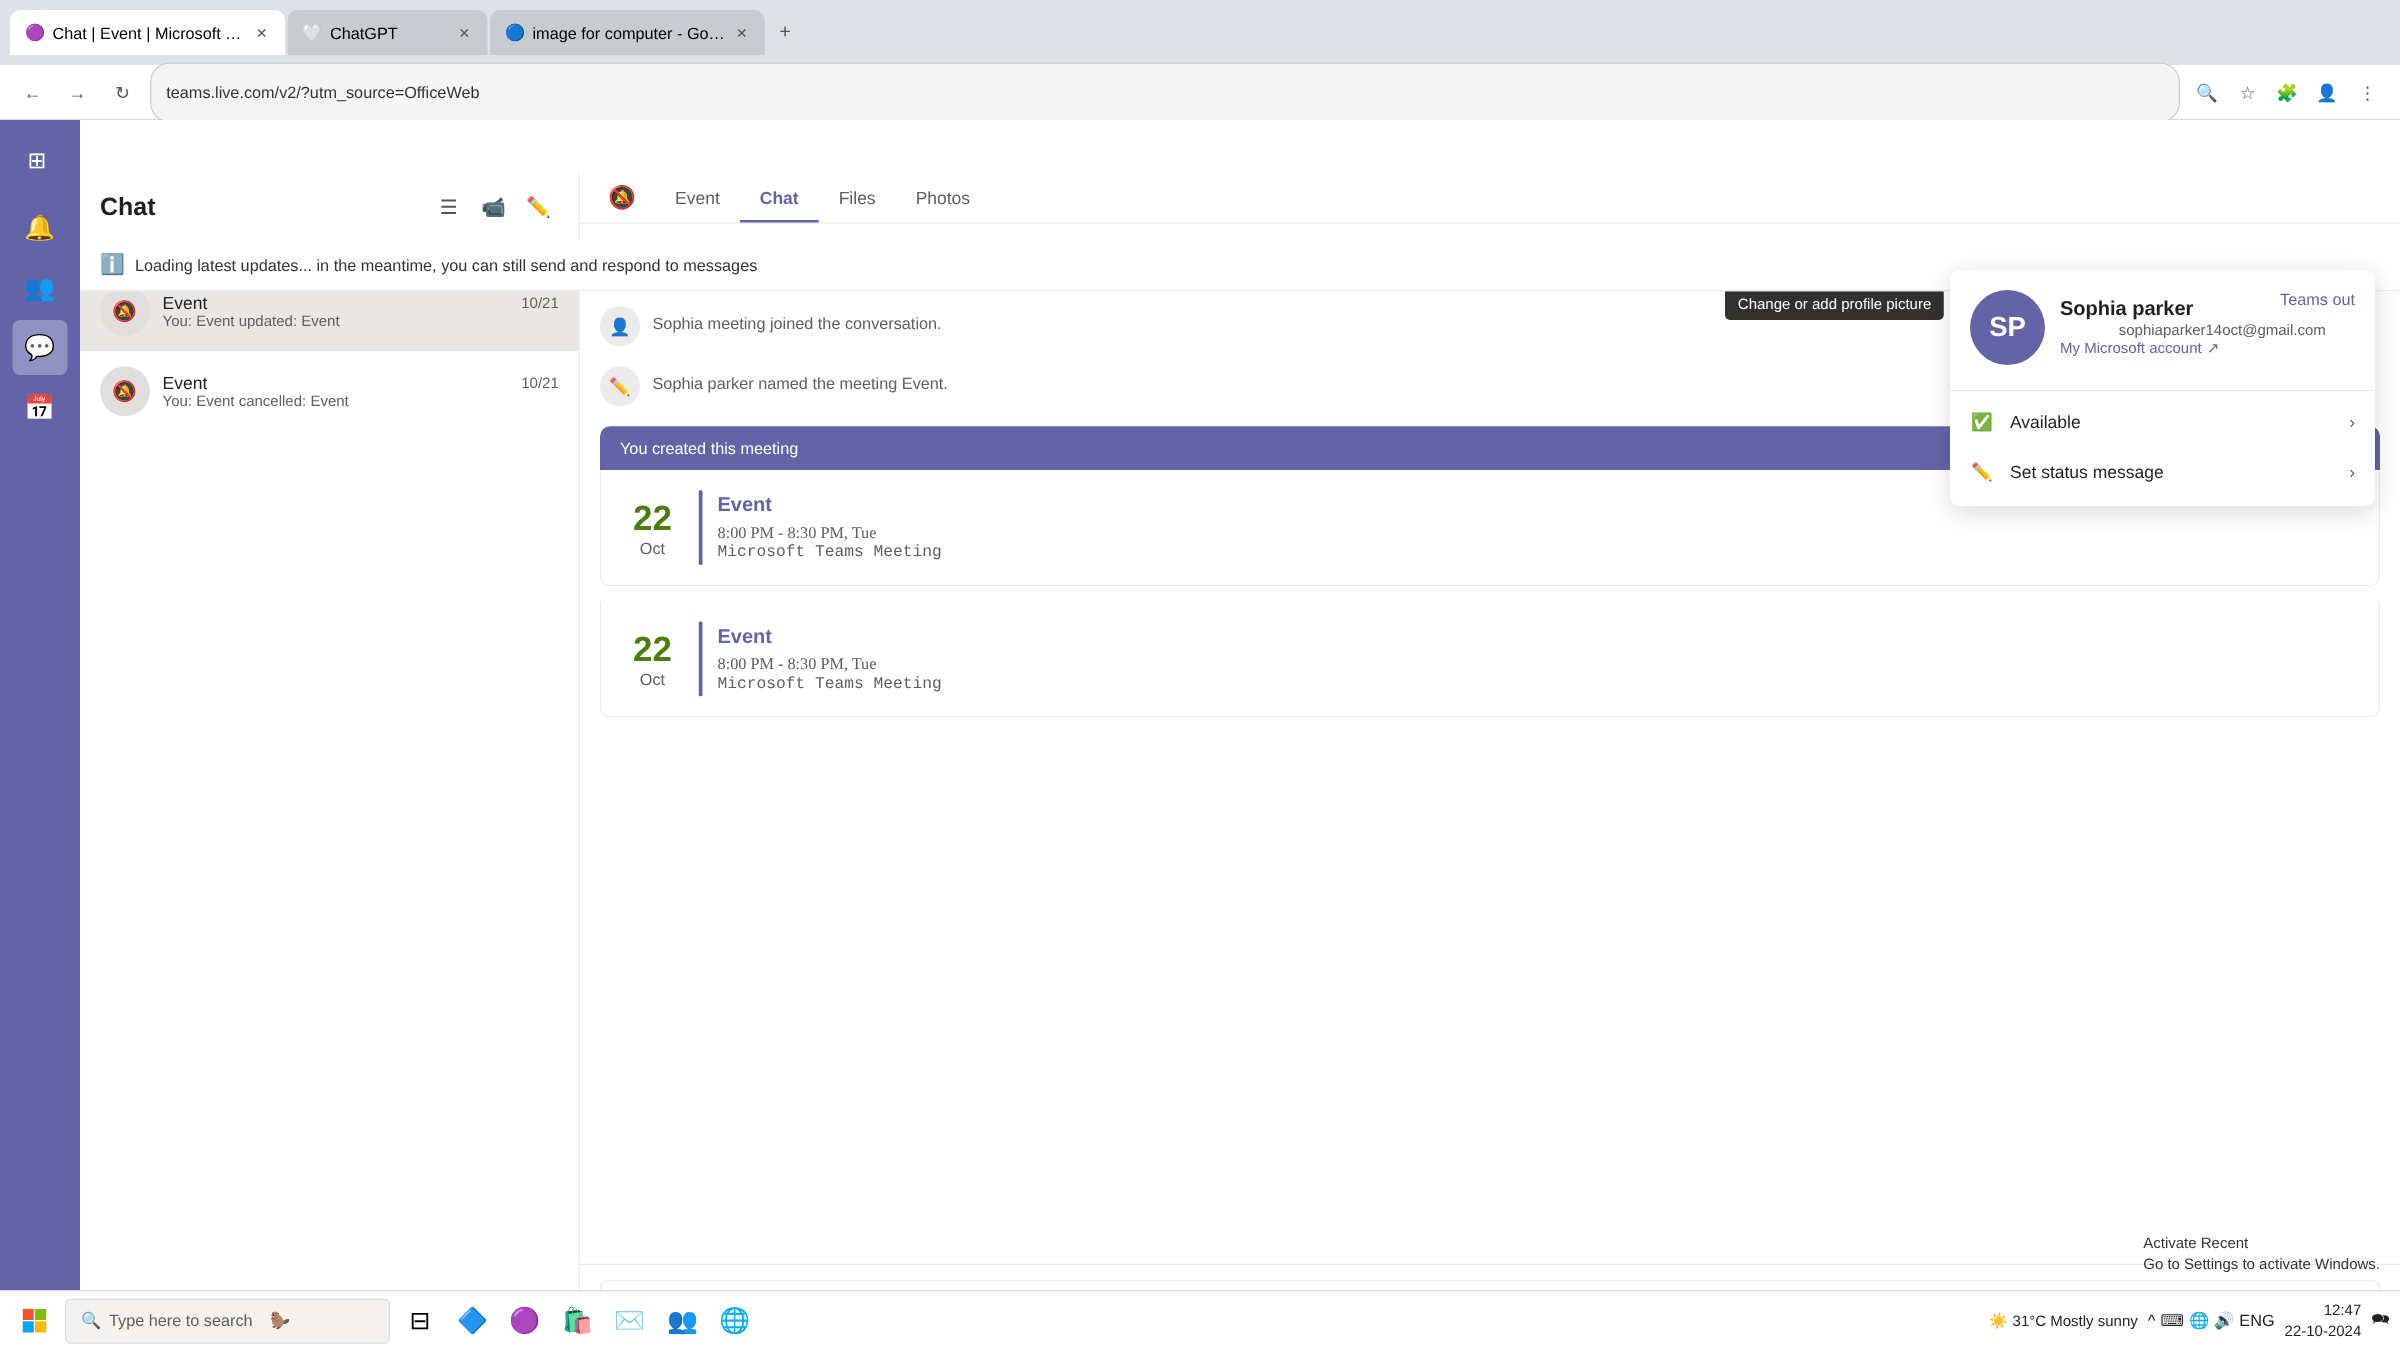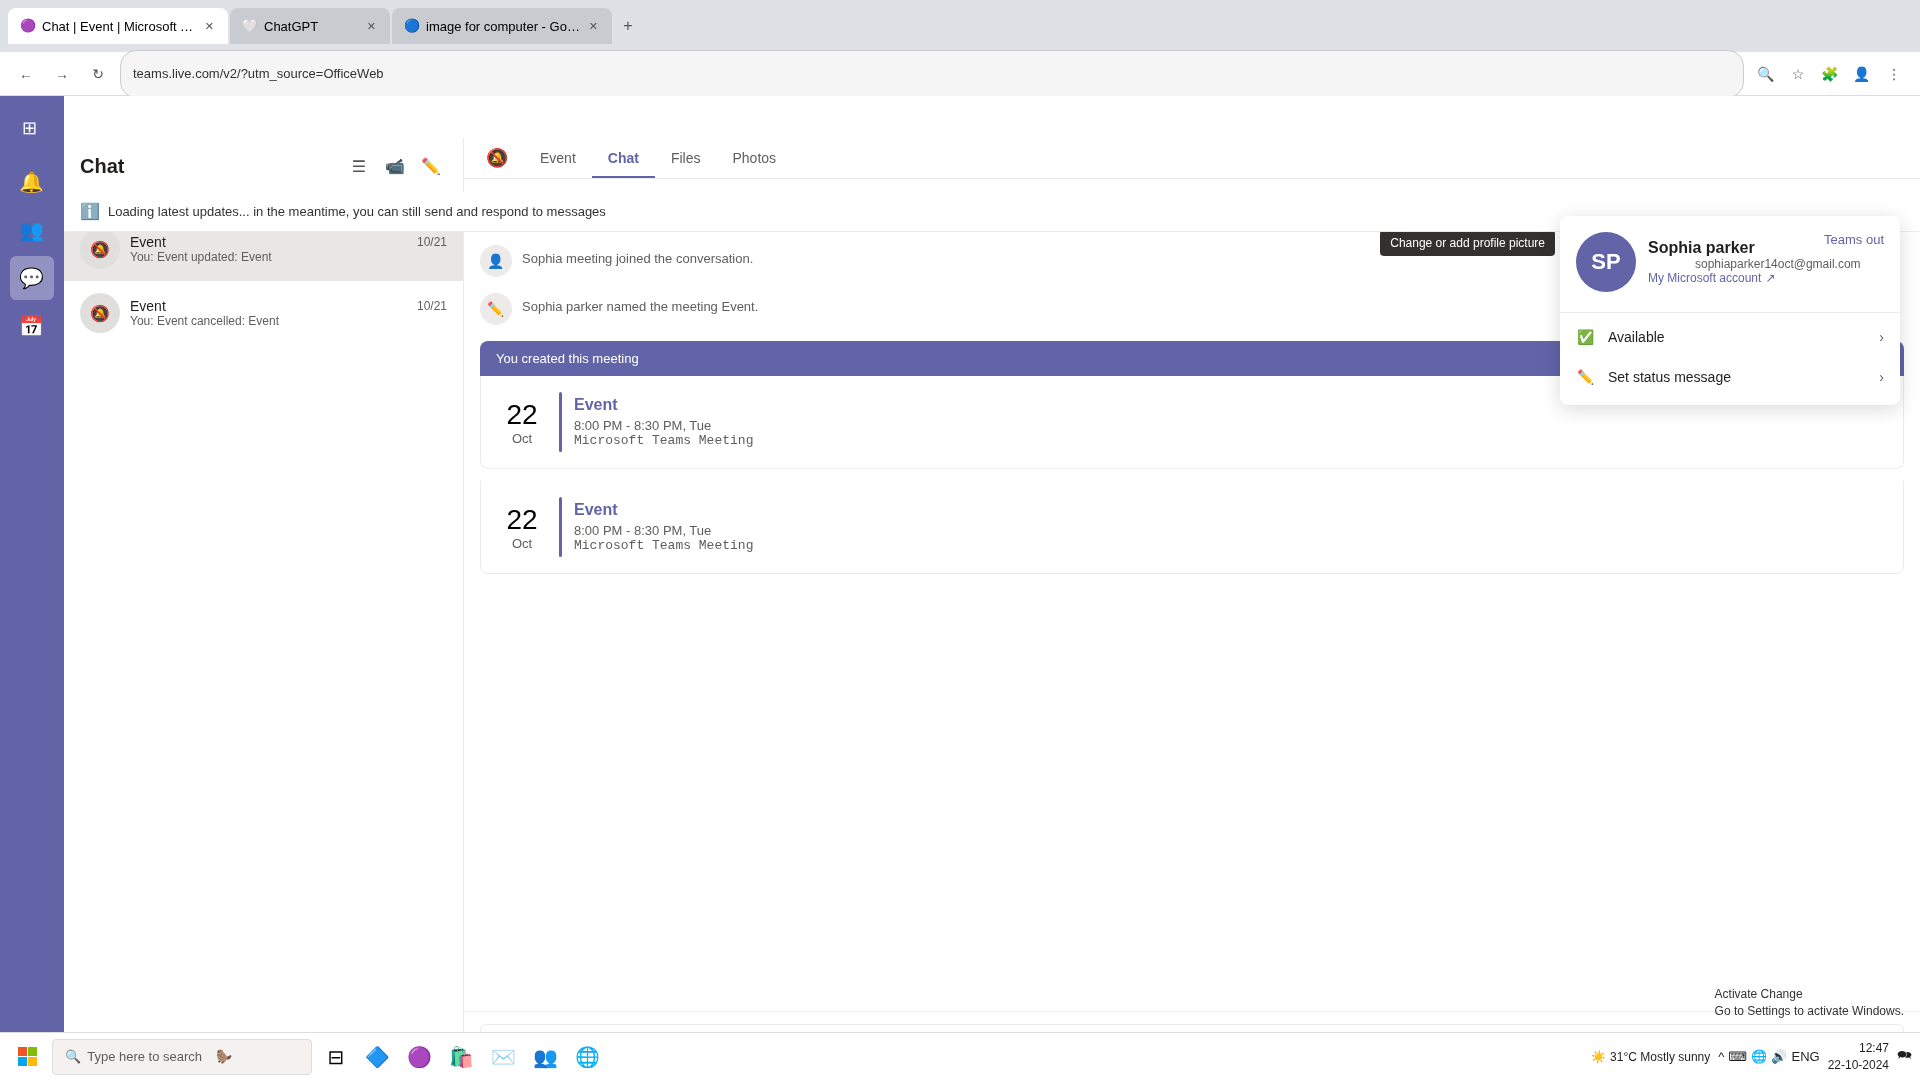--- a/index.html
+++ b/index.html
@@ -68,26 +68,26 @@
     .chat-messages { flex: 1; overflow-y: auto; padding: 16px; }
     .time-divider { text-align: center; font-size: 12px; color: #605e5c; margin: 16px 0; }
     .system-msg { display: flex; align-items: flex-start; gap: 10px; margin: 8px 0; padding: 4px 0; }
     .system-icon { width: 32px; height: 32px; border-radius: 50%; background: #edebe9; display: flex; align-items: center; justify-content: center; font-size: 14px; color: #605e5c; flex-shrink: 0; }
     .system-text { font-size: 13px; color: #605e5c; padding-top: 6px; }
 
     .meeting-card-wrapper { margin: 12px 0; }
     .meeting-card-header { background: #6264a7; color: #fff; padding: 10px 16px; font-size: 13px; font-weight: 500; border-radius: 8px 8px 0 0; }
     .meeting-card-body { background: #fff; border: 1px solid #edebe9; border-top: none; border-radius: 0 0 8px 8px; display: flex; align-items: center; padding: 16px; gap: 12px; }
     .meeting-date-block { text-align: center; min-width: 50px; }
-    .meeting-day { font-size: 28px; font-weight: 400; color: #000000; }
+    .meeting-day { font-size: 28px; font-weight: 700; color: #4d7c0f; }
     .meeting-month { font-size: 13px; color: #605e5c; }
     .meeting-divider { width: 3px; height: 60px; background: #6264a7; border-radius: 2px; }
     .meeting-details { flex: 1; }
     .meeting-title { font-size: 16px; font-weight: 600; color: #6264a7; }
-    .meeting-time { font-size: 13px; color: #605e5c; margin-top: 4px; }
+    .meeting-time { font-size: 13px; color: #605e5c; margin-top: 4px; font-family: Liberation Serif, serif; }
     .meeting-type { font-size: 13px; color: #605e5c; font-family: Liberation Mono, monospace; }
 
     .message-input-bar { padding: 12px 16px; border-top: 1px solid #edebe9; }
     .message-input-wrapper { border: 1px solid #edebe9; border-radius: 6px; padding: 10px 12px; display: flex; align-items: center; gap: 8px; background: #fff; }
     .message-input { flex: 1; font-size: 14px; color: #a19f9d; border: none; outline: none; background: transparent; }
     .input-action { color: #605e5c; font-size: 18px; cursor: pointer; }
 
     
     .profile-dropdown { position: absolute; top: 120px; right: 20px; background: #fff; border-radius: 8px; box-shadow: 0 4px 20px rgba(0,0,0,0.15); width: 340px; z-index: 100; padding-bottom: 8px; }
     .dropdown-header { padding: 16px; display: flex; align-items: center; gap: 12px; }
@@ -326,21 +326,21 @@
       <span>Set status message</span>
       <span class="dropdown-item-arrow">›</span>
     </div>
   </div>
 
   <div class="change-pic-tooltip">Change or add profile picture</div>
 
 </div>
 
 <div class="activation-watermark">
-  <div>Activate Change</div>
+  <div>Activate Recent</div>
   <div>Go to Settings to activate Windows.</div>
 </div>
 
 <div class="taskbar">
   <div class="start-btn">
     <svg width="20" height="20" viewBox="0 0 20 20">
         <rect width="9" height="9" fill="#f35325"></rect>
         <rect x="10" width="9" height="9" fill="#81bc06"></rect>
         <rect y="10" width="9" height="9" fill="#05a6f0"></rect>
         <rect x="10" y="10" width="9" height="9" fill="#ffba08"></rect>

